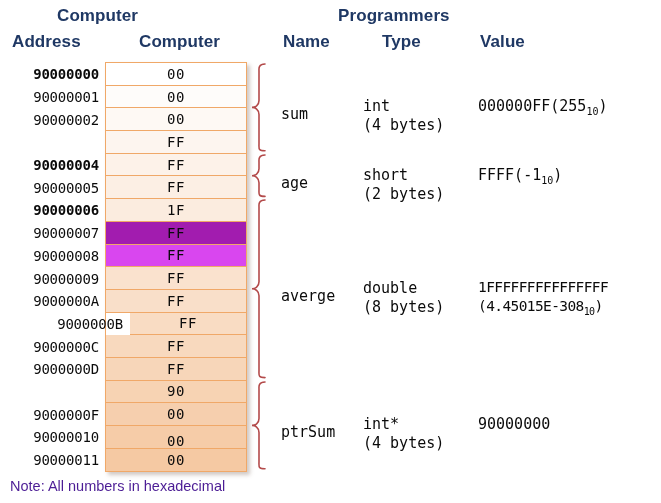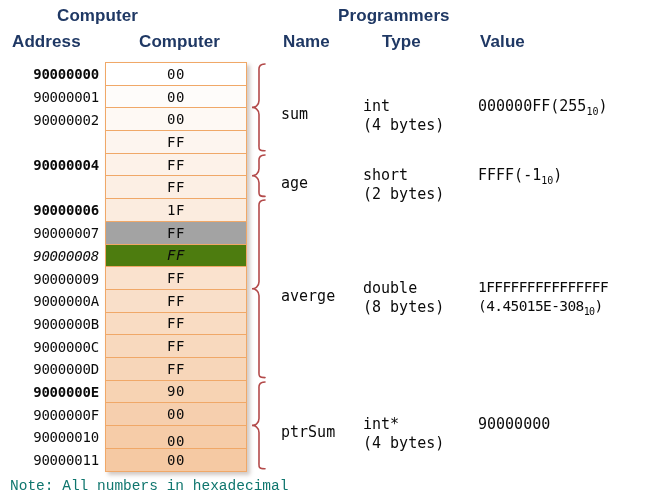--- a/index.html
+++ b/index.html
@@ -109,23 +109,23 @@
   
   .col-name  { left: 281px; margin-top: 8px; }
   .col-type  { left: 363px; }
   .col-value { left: 478px; }
 
   
   #note {
     position: absolute;
     left: 10px;
     top: 478px;
-    font-family: Liberation Mono, monospace;
+    font-family: Liberation Sans, sans-serif;
     font-size: 14.5px;
-    color: #0f766e;
+    color: #4c1d95;
     white-space: nowrap;
   }
 </style>
 </head>
 <body>
 
 <div id="page">
 
   <div class="heading" id="hdr-computer">Computer</div>
   <div class="heading" id="hdr-programmers">Programmers</div>
@@ -149,56 +149,56 @@
         <div class="mem-content">00</div>
       </div>
       <div class="mem-row" style="background: rgb(253, 245, 239);">
         <div class="mem-content">FF</div>
       </div>
       <div class="mem-row" style="background: rgb(253, 242, 233);">
         <div class="addr bold">90000004</div>
         <div class="mem-content">FF</div>
       </div>
       <div class="mem-row" style="background: rgb(252, 239, 228);">
+        <div class="addr">90000005</div>
         <div class="mem-content">FF</div>
       </div>
       <div class="mem-row" style="background: rgb(251, 236, 223);">
         <div class="addr bold">90000006</div>
         <div class="mem-content">1F</div>
       </div>
-      <div class="mem-row" style="background: #a3a3a3;">
+      <div class="mem-row" style="background: #a21caf;">
         <div class="addr">90000007</div>
         <div class="mem-content">FF</div>
       </div>
-      <div class="mem-row" style="background: #4d7c0f; font-style: italic;">
+      <div class="mem-row" style="background: #d946ef;">
         <div class="addr">90000008</div>
         <div class="mem-content">FF</div>
       </div>
       <div class="mem-row" style="background: rgb(250, 226, 206);">
         <div class="addr">90000009</div>
         <div class="mem-content">FF</div>
       </div>
       <div class="mem-row" style="background: rgb(249, 223, 201);">
         <div class="addr">9000000A</div>
         <div class="mem-content">FF</div>
       </div>
-      <div class="mem-row" style="background: rgb(249, 220, 195);">
+      <div class="mem-row" style="background: rgb(249, 220, 195); margin-left: 24px;">
         <div class="addr">9000000B</div>
         <div class="mem-content">FF</div>
       </div>
       <div class="mem-row" style="background: rgb(248, 217, 190);">
         <div class="addr">9000000C</div>
         <div class="mem-content">FF</div>
       </div>
       <div class="mem-row" style="background: rgb(247, 214, 185);">
         <div class="addr">9000000D</div>
         <div class="mem-content">FF</div>
       </div>
       <div class="mem-row" style="background: rgb(247, 211, 179);">
-        <div class="addr bold">9000000E</div>
         <div class="mem-content">90</div>
       </div>
       <div class="mem-row" style="background: rgb(246, 207, 174);">
         <div class="addr">9000000F</div>
         <div class="mem-content">00</div>
       </div>
       <div class="mem-row" style="background: rgb(246, 204, 168); align-items: flex-end;">
         <div class="addr">90000010</div>
         <div class="mem-content">00</div>
       </div>

